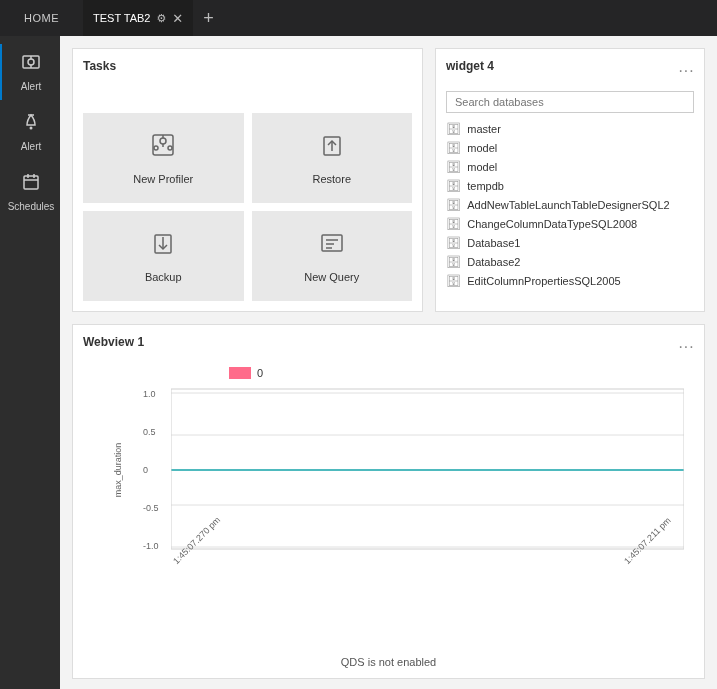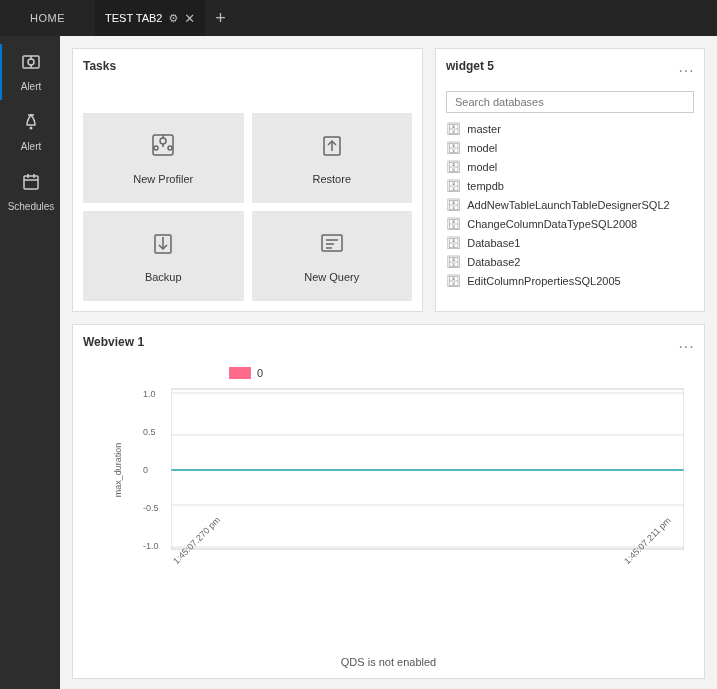--- a/index.html
+++ b/index.html
@@ -18,21 +18,21 @@
     .top-bar {
       display: flex;
       align-items: center;
       background: #252526;
       height: 36px;
       flex-shrink: 0;
     }
     .home-tab {
       color: #ccc;
       font-size: 11px;
-      padding: 0 30px;
+      padding: 0 24px;
       height: 100%;
       display: flex;
       align-items: center;
       cursor: pointer;
       letter-spacing: 0.5px;
     }
     .active-tab {
       background: #1e1e1e;
       color: #fff;
       font-size: 11px;
@@ -346,21 +346,21 @@
                 <line x1="8" y1="19" x2="14" y2="19" stroke="#666" stroke-width="1.5"></line>
               </svg>
             </span>
             <span class="task-label">New Query</span>
           </div>
         </div>
       </div>
 
       <div class="widget-2">
         <div class="widget-header">
-          <span class="widget-title">widget 5</span>
+          <span class="widget-title">widget 4</span>
           <span class="widget-more">···</span>
         </div>
         <input class="search-box" type="text" placeholder="Search databases" style="">
         <ul class="db-list">
           <li class="db-item">
             <span class="db-icon">🗄</span>
             <span>master</span>
           </li>
           <li class="db-item">
             <span class="db-icon">🗄</span>

